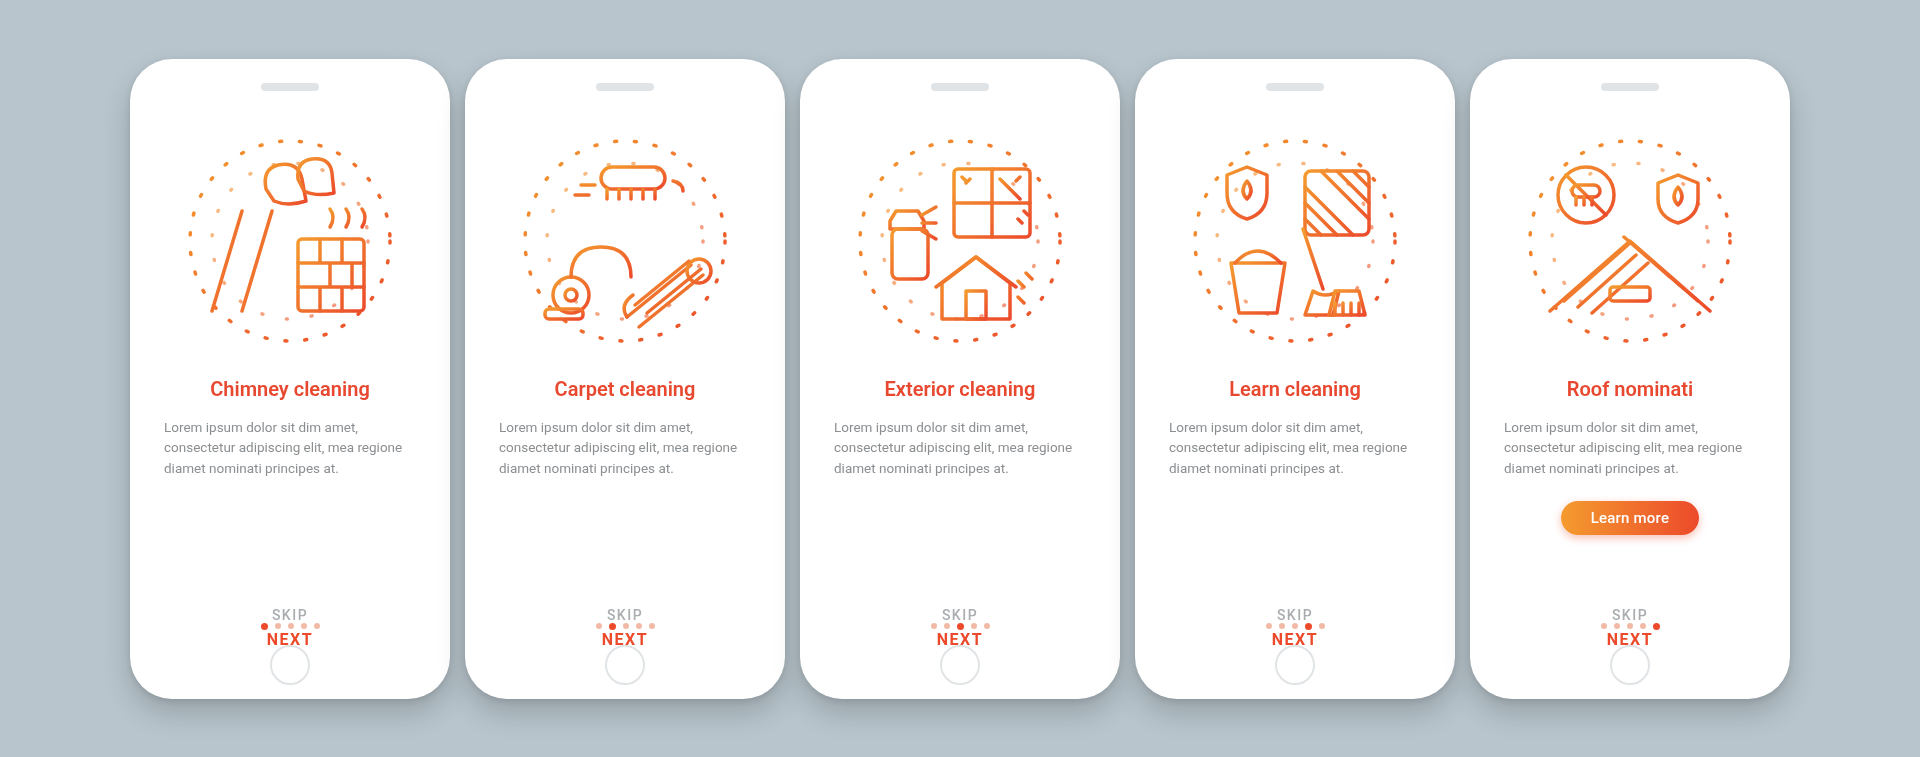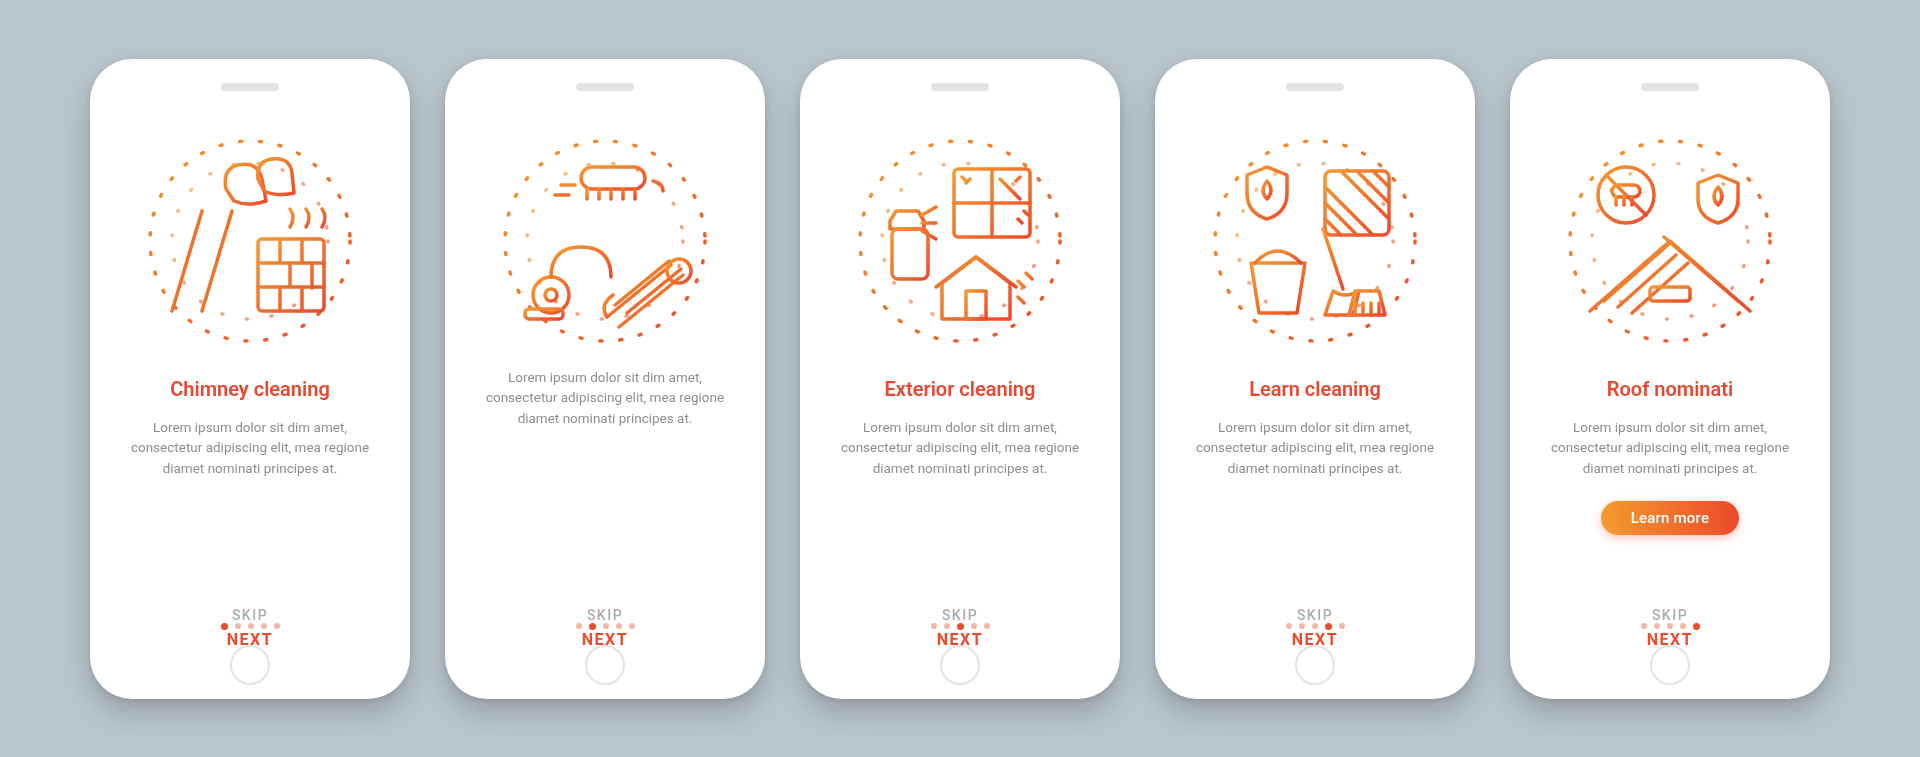--- a/index.html
+++ b/index.html
@@ -8,21 +8,21 @@
     width: 1920px;
     height: 757px;
     display: flex;
     align-items: center;
     justify-content: center;
     font-family: -apple-system, "Segoe UI", Roboto, Arial, sans-serif;
     overflow: hidden;
   }
   .row {
     display: flex;
-    gap: 35px;
+    gap: 15px;
     align-items: center;
     justify-content: center;
   }
   .phone {
     width: 320px;
     height: 640px;
     background: #ffffff;
     border-radius: 42px;
     box-shadow: 0 14px 28px rgba(0,0,0,0.18), 0 2px 6px rgba(0,0,0,0.10);
     position: relative;
@@ -47,21 +47,20 @@
   }
   .title {
     margin-top: 26px;
     text-align: center;
     font-size: 20px;
     font-weight: 600;
     color: #e8482f;
   }
   .body {
     margin-top: 16px;
-    text-align: center;
     font-size: 13.5px;
     line-height: 1.55;
     color: #8b8f92;
     padding: 0 6px;
   }
   .cta {
     margin: 22px auto 8px auto;
     display: inline-flex;
     align-items: center;
     justify-content: center;
@@ -181,20 +180,21 @@
       </g>
 
       <g class="grad-stroke">
         <path d="M112 186 L176 134"></path>
           <path d="M124 196 L188 144"></path>
         <path d="M112 186 q-8 -12 6 -22"></path>
           <circle cx="184" cy="140" r="12"></circle>
         <path d="M120 174 l54 -44 M132 182 l54 -44"></path>
       </g>
     </svg>
+    <div class="title">Carpet cleaning</div>
     <div class="body">Lorem ipsum dolor sit dim amet, consectetur adipiscing elit, mea regione diamet nominati principes at.</div>
     <div class="footer">
       <span class="skip">SKIP</span>
       <span class="dots">
         <span class="dot"></span>
         <span class="dot active"></span>
         <span class="dot"></span>
         <span class="dot"></span>
         <span class="dot"></span>
       </span>

